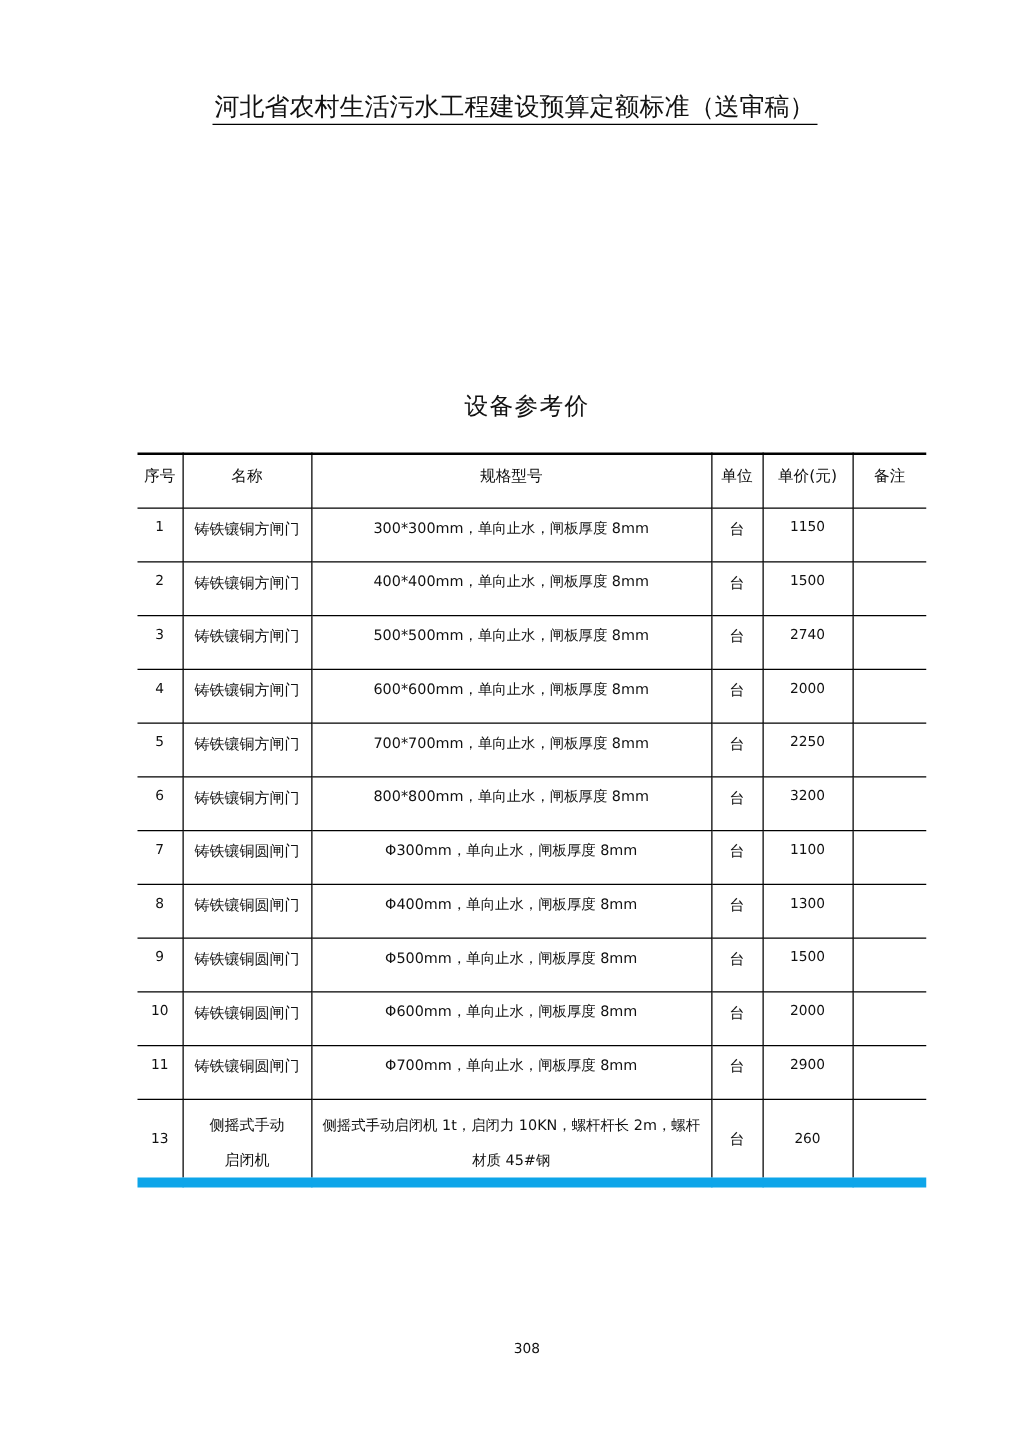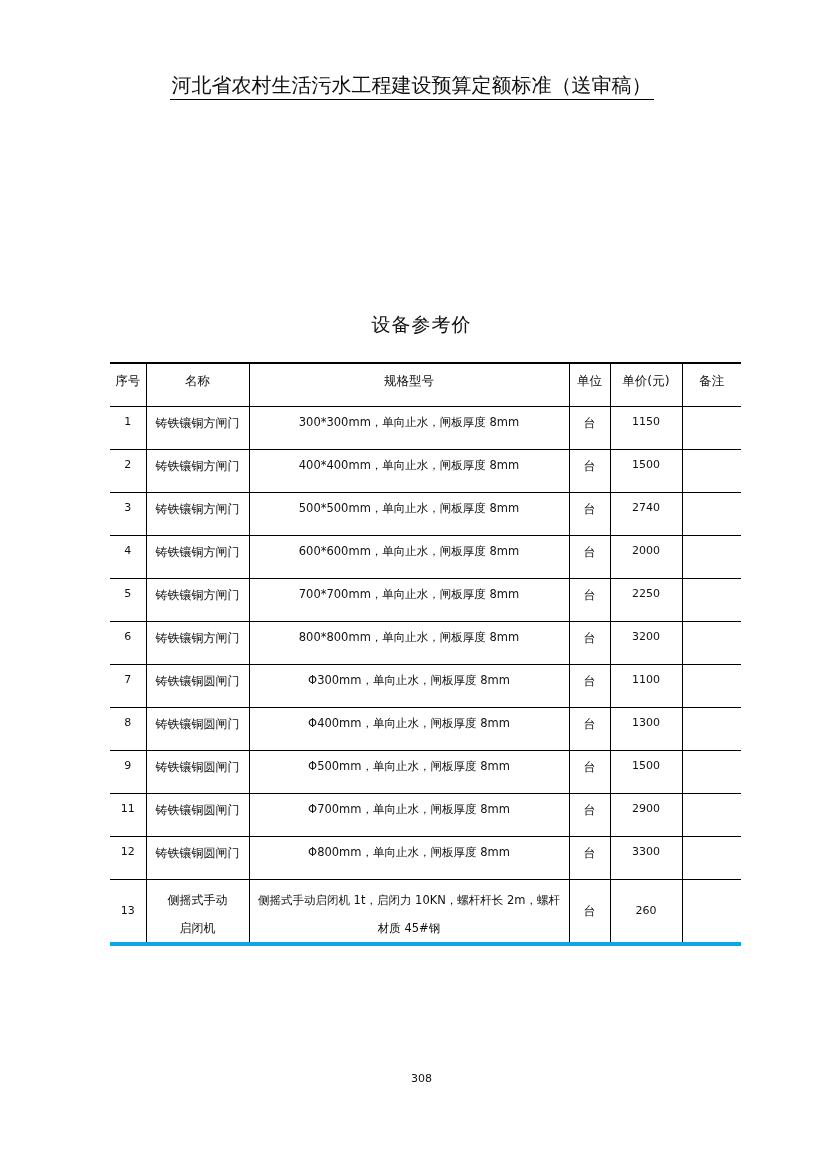--- a/index.html
+++ b/index.html
@@ -2,21 +2,21 @@
 <html><head>
 <meta charset="utf-8">
 <style>
   html, body { margin: 0; padding: 0; background: #ffffff; }
   body { width: 823px; height: 1165px; position: relative; overflow: hidden;
          font-family: "DejaVu Sans", "Liberation Sans", sans-serif; color: #111; }
   .header-title { position: absolute; left: 0; width: 823px; top: 72px; text-align: center; font-size: 20px; }
   .header-title span { border-bottom: 1px solid #000; padding: 0 2px 2px 2px; }
   .table-title { position: absolute; left: 0; width: 843px; top: 312px; text-align: center; font-size: 19px; letter-spacing: 1px; }
   table.ref { position: absolute; left: 110px; top: 362px; width: 631px; border-collapse: collapse; table-layout: fixed; font-size: 12px; }
-  table.ref { border-top: 2px solid #000; border-bottom: 4px solid #0ea5e9; }
+  table.ref { border-top: 2px solid #000; border-bottom: 8px solid #0ea5e9; }
   table.ref th, table.ref td { border-left: 1px solid #000; border-right: 1px solid #000; border-bottom: 1px solid #000; text-align: center; vertical-align: top; padding: 0; }
   table.ref tr > *:first-child { border-left: none; }
   table.ref tr > *:last-child { border-right: none; }
   table.ref th { font-weight: normal; height: 43px; padding-top: 9px; box-sizing: border-box; font-size: 12.5px; }
   table.ref td { height: 43px; box-sizing: border-box; padding-top: 8px; }
   td.num, td.price { font-size: 11px; padding-top: 11px; }
   td.name { text-align: left; padding-left: 6px; }
   td.spec { font-size: 11.5px; margin-top: 23px; }
   tr.tall td { height: 64px; padding-top: 6px; line-height: 28px; }
   tr.tall td.num, tr.tall td.price, tr.tall td.unit { vertical-align: middle; padding-top: 0; }
@@ -118,33 +118,33 @@
     </tr>
     <tr>
       <td class="num">9</td>
       <td class="name">铸铁镶铜圆闸门</td>
       <td class="spec">Φ500mm，单向止水，闸板厚度 8mm</td>
       <td class="unit">台</td>
       <td class="price">1500</td>
       <td></td>
     </tr>
     <tr>
+      <td class="num">10</td>
+      <td class="name">铸铁镶铜圆闸门</td>
+      <td class="spec">Φ600mm，单向止水，闸板厚度 8mm</td>
+      <td class="unit">台</td>
+      <td class="price">2000</td>
+      <td></td>
+    </tr>
+    <tr>
       <td class="num">11</td>
       <td class="name">铸铁镶铜圆闸门</td>
       <td class="spec">Φ700mm，单向止水，闸板厚度 8mm</td>
       <td class="unit">台</td>
       <td class="price">2900</td>
-      <td></td>
-    </tr>
-    <tr>
-      <td class="num">12</td>
-      <td class="name">铸铁镶铜圆闸门</td>
-      <td class="spec">Φ800mm，单向止水，闸板厚度 8mm</td>
-      <td class="unit">台</td>
-      <td class="price">3300</td>
       <td></td>
     </tr>
     <tr class="tall">
       <td class="num">13</td>
       <td class="name">
         <div>侧摇式手动</div>
         <div>启闭机</div>
       </td>
       <td class="spec">
         <div>侧摇式手动启闭机 1t，启闭力 10KN，螺杆杆长 2m，螺杆</div>

